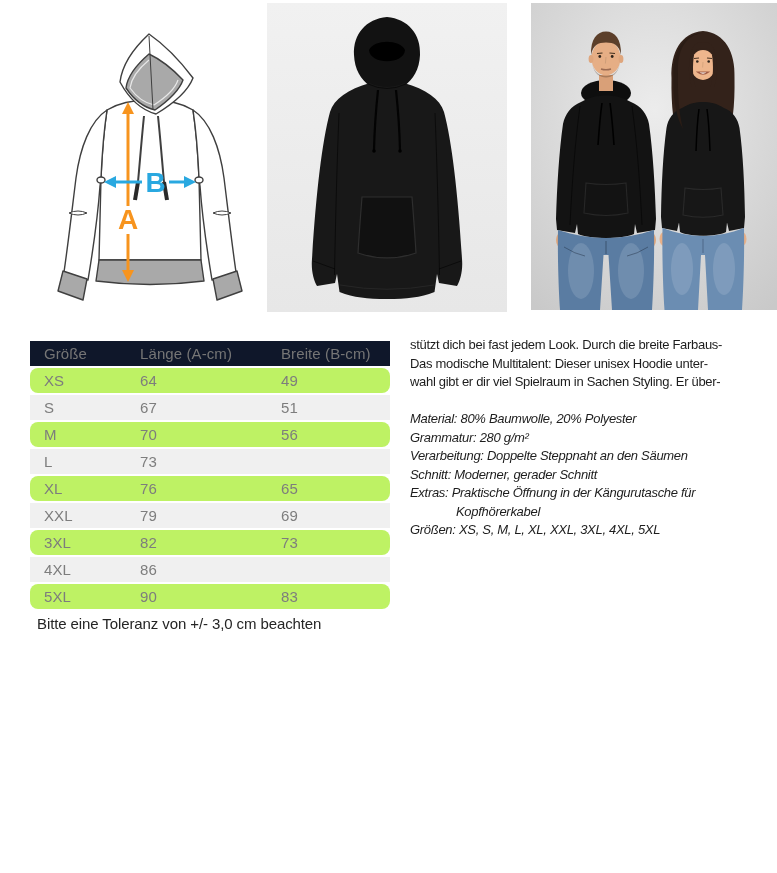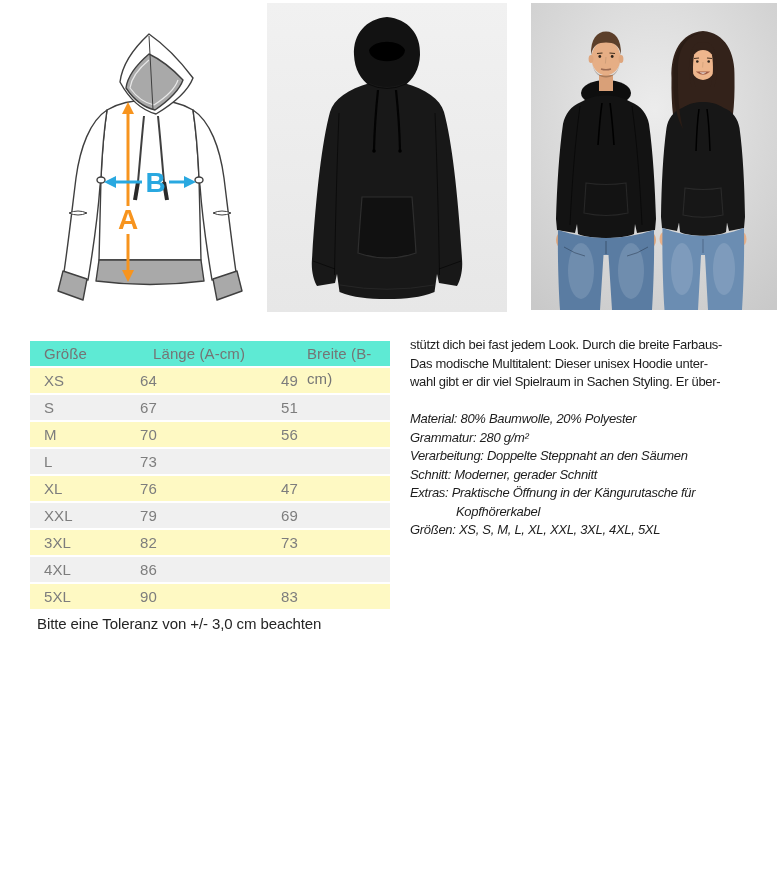--- a/index.html
+++ b/index.html
@@ -15,22 +15,22 @@
   .models-panel{left:531px;width:246px;height:307px;}
 
   
   .size-table{position:absolute;left:30px;top:341px;width:360px;}
   .trow{
     display:grid;grid-template-columns:96px 141px auto;
     height:25px;line-height:25px;margin-bottom:2px;
     padding-left:14px;box-sizing:border-box;
     font-size:15px;color:#7d7d7d;letter-spacing:.1px;
   }
-  .trow.thead{background:#5eead4;color:#757575;gap:13px;}
-  .trow.odd{background:#fef9c3;}
+  .trow.thead{background:#0f172a;color:#757575;}
+  .trow.odd{background:#bef264;border-radius:8px;}
   .trow.even{background:#f0f0f0;}
 
   .note{
     position:absolute;left:37px;top:615px;
     font-size:15px;letter-spacing:-.1px;color:#252525;white-space:nowrap;
   }
 
   .desc{
     position:absolute;left:410px;top:336px;width:345px;
     font-size:13px;letter-spacing:-.3px;color:#1d1d1d;
@@ -226,21 +226,21 @@
       <span>70</span>
       <span>56</span>
     </div>
     <div class="trow even">
       <span>L</span>
       <span>73</span>
     </div>
     <div class="trow odd">
       <span>XL</span>
       <span>76</span>
-      <span>47</span>
+      <span>65</span>
     </div>
     <div class="trow even">
       <span>XXL</span>
       <span>79</span>
       <span>69</span>
     </div>
     <div class="trow odd">
       <span>3XL</span>
       <span>82</span>
       <span>73</span>

